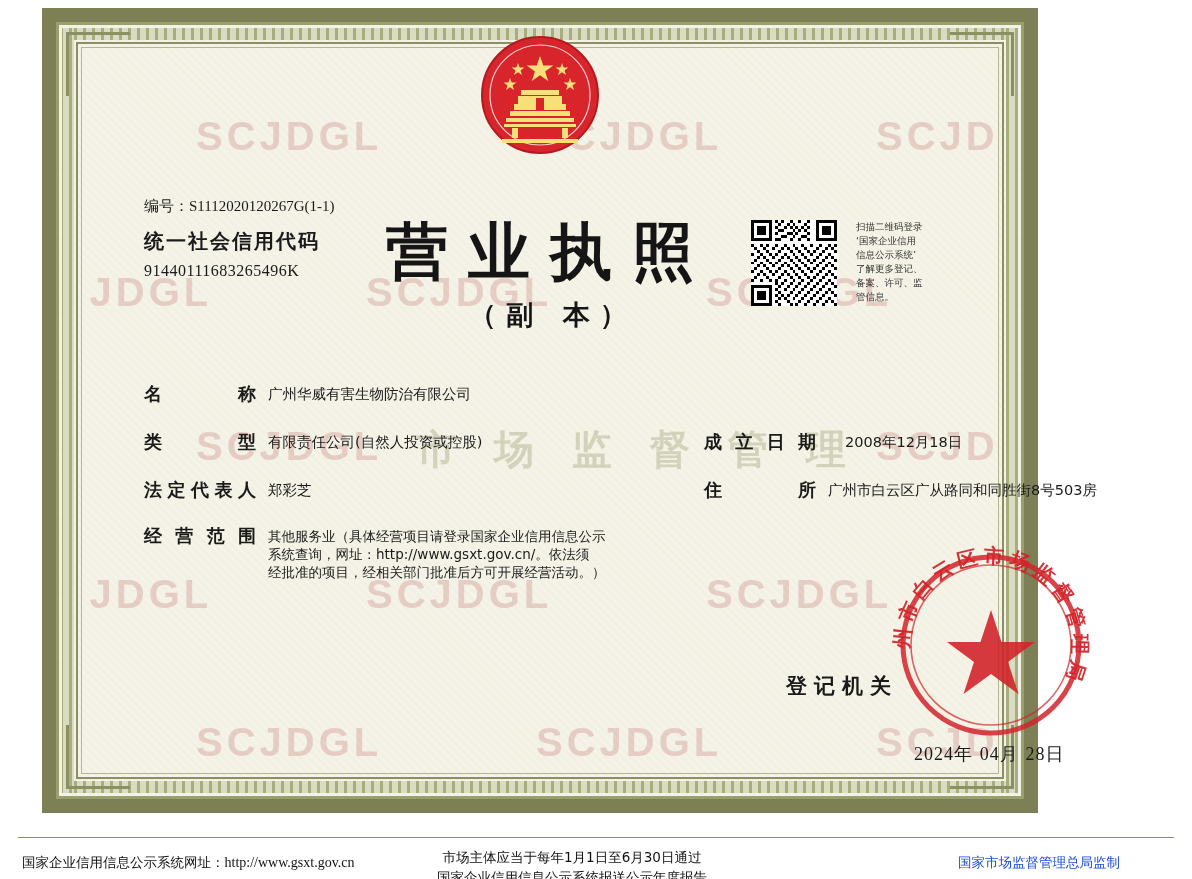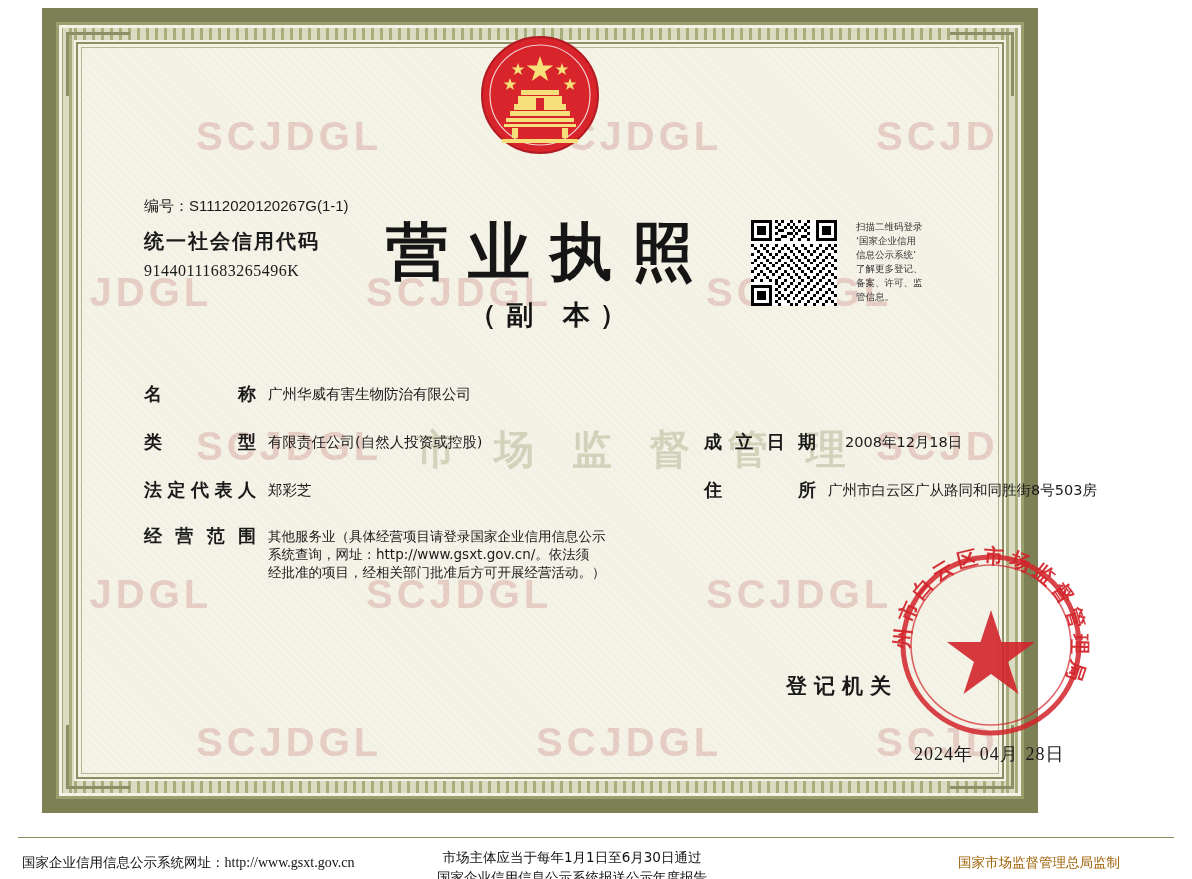--- a/index.html
+++ b/index.html
@@ -136,21 +136,21 @@
   #serial {
     position: absolute;
     left: 58px;
     top: 145px;
     font-size: 15px;
     font-family: "DejaVu Sans", sans-serif;
     color: #1a1a1a;
     white-space: nowrap;
   }
   #serial .num {
-    font-family: Liberation Sans, sans-serif;
+    font-family: Liberation Serif, serif;
     font-size: 15px;
   }
 
   #credit-label {
     position: absolute;
     left: 58px;
     top: 176px;
     font-size: 20px;
     font-family: "DejaVu Sans", sans-serif;
     font-weight: bold;
@@ -343,21 +343,21 @@
     line-height: 20px;
     color: #111;
     white-space: pre-line;
   }
   #footer-right {
     position: absolute;
     right: 24px;
     top: 17px;
     font-family: "DejaVu Sans", sans-serif;
     font-size: 13.5px;
-    color: #a16207;
+    color: #1d4ed8;
     white-space: nowrap;
     margin-left: 8px;
   }
 </style>
 </head>
 <body>
 
 <div id="certificate">
 
   <div class="border-outer"></div>

